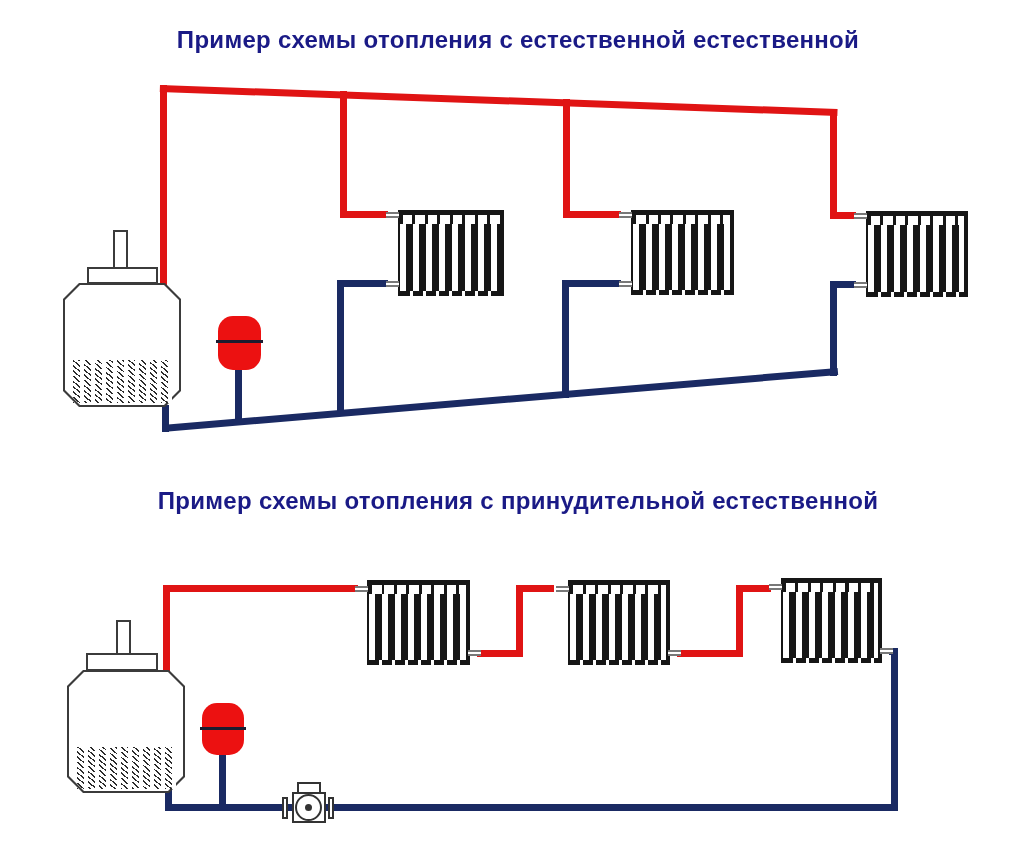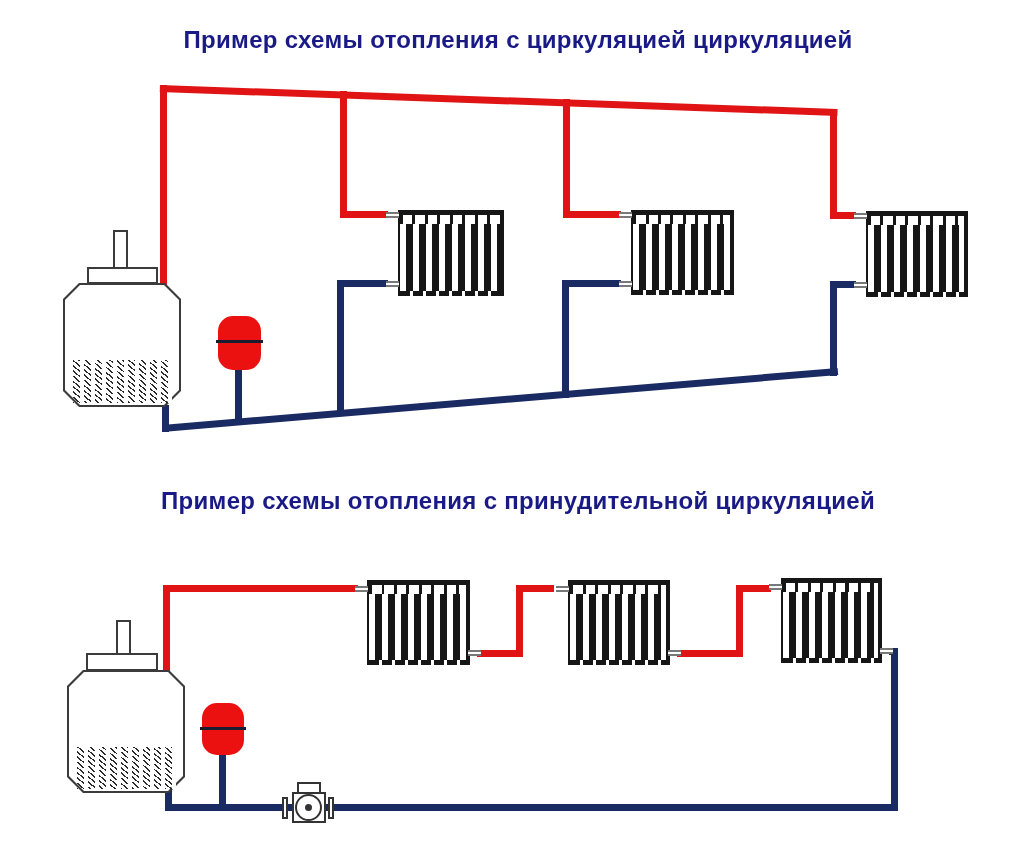--- a/index.html
+++ b/index.html
@@ -40,21 +40,21 @@
     border-top:2px solid #787878;border-bottom:2px solid #787878;box-sizing:border-box;}
   
   .pump-part{position:absolute;background:#fff;border:2px solid #333;box-sizing:border-box;}
   .pump-dot{position:absolute;background:#333;border-radius:50%;}
 </style>
 </head>
 <body>
 
 <div class="canvas">
 
-  <div class="title" style="top:26px;">Пример схемы отопления с циркуляцией циркуляцией</div>
+  <div class="title" style="top:26px;">Пример схемы отопления с естественной естественной</div>
 
   <div>
 
     <div class="pipe supply" style="left:160px;top:85px;width:7px;height:202px;"></div>
     <div class="pipe supply sloped" style="left:160px;top:85px;width:678px;height:7px;transform:rotate(2.03deg);"></div>
     <div class="pipe supply" style="left:340px;top:91px;width:7px;height:127px;"></div>
     <div class="pipe supply" style="left:340px;top:211px;width:48px;height:7px;"></div>
     <div class="pipe supply" style="left:563px;top:99px;width:7px;height:119px;"></div>
     <div class="pipe supply" style="left:563px;top:211px;width:58px;height:7px;"></div>
     <div class="pipe supply" style="left:830px;top:109px;width:7px;height:109px;"></div>
@@ -105,21 +105,21 @@
     <div class="radiator" style="left:866px;top:211px;width:102px;height:86px;">
       <div class="rad-header"></div>
       <div class="rad-ticks"></div>
       <div class="rad-sections"></div>
       <div class="rad-feet"></div>
     </div>
     <div class="stub" style="left:854px;top:213px;"></div>
     <div class="stub" style="left:854px;top:282px;"></div>
   </div>
 
-  <div class="title" style="top:487px;">Пример схемы отопления с принудительной циркуляцией</div>
+  <div class="title" style="top:487px;">Пример схемы отопления с принудительной естественной</div>
 
   <div>
 
     <div class="pipe supply" style="left:163px;top:585px;width:7px;height:90px;"></div>
     <div class="pipe supply" style="left:163px;top:585px;width:195px;height:7px;"></div>
     <div class="pipe supply" style="left:477px;top:650px;width:46px;height:7px;"></div>
     <div class="pipe supply" style="left:516px;top:585px;width:7px;height:72px;"></div>
     <div class="pipe supply" style="left:516px;top:585px;width:38px;height:7px;"></div>
     <div class="pipe supply" style="left:677px;top:650px;width:66px;height:7px;"></div>
     <div class="pipe supply" style="left:736px;top:585px;width:7px;height:72px;"></div>

